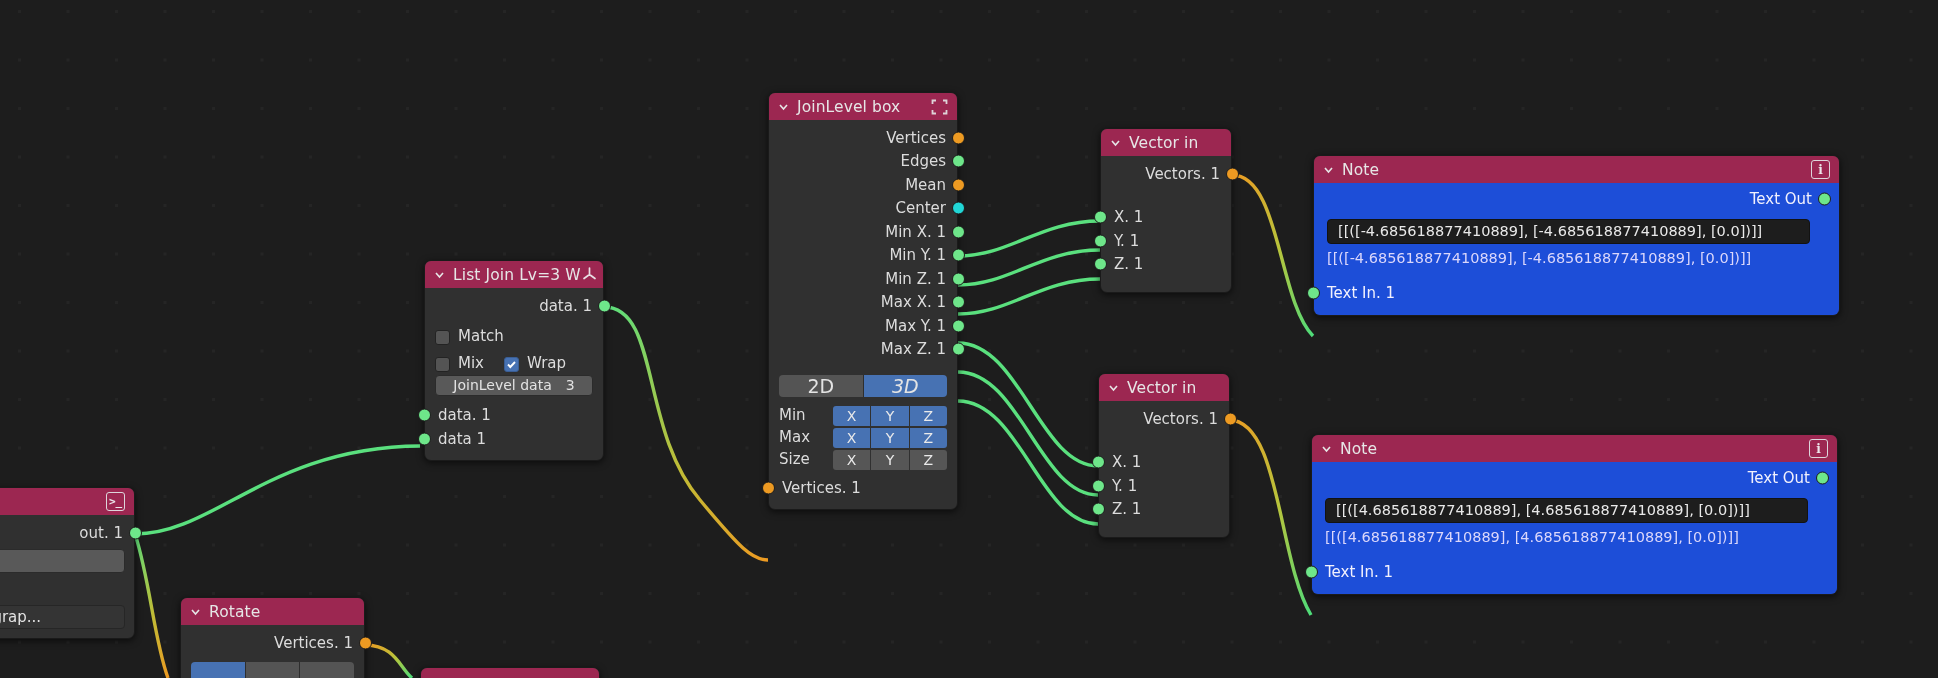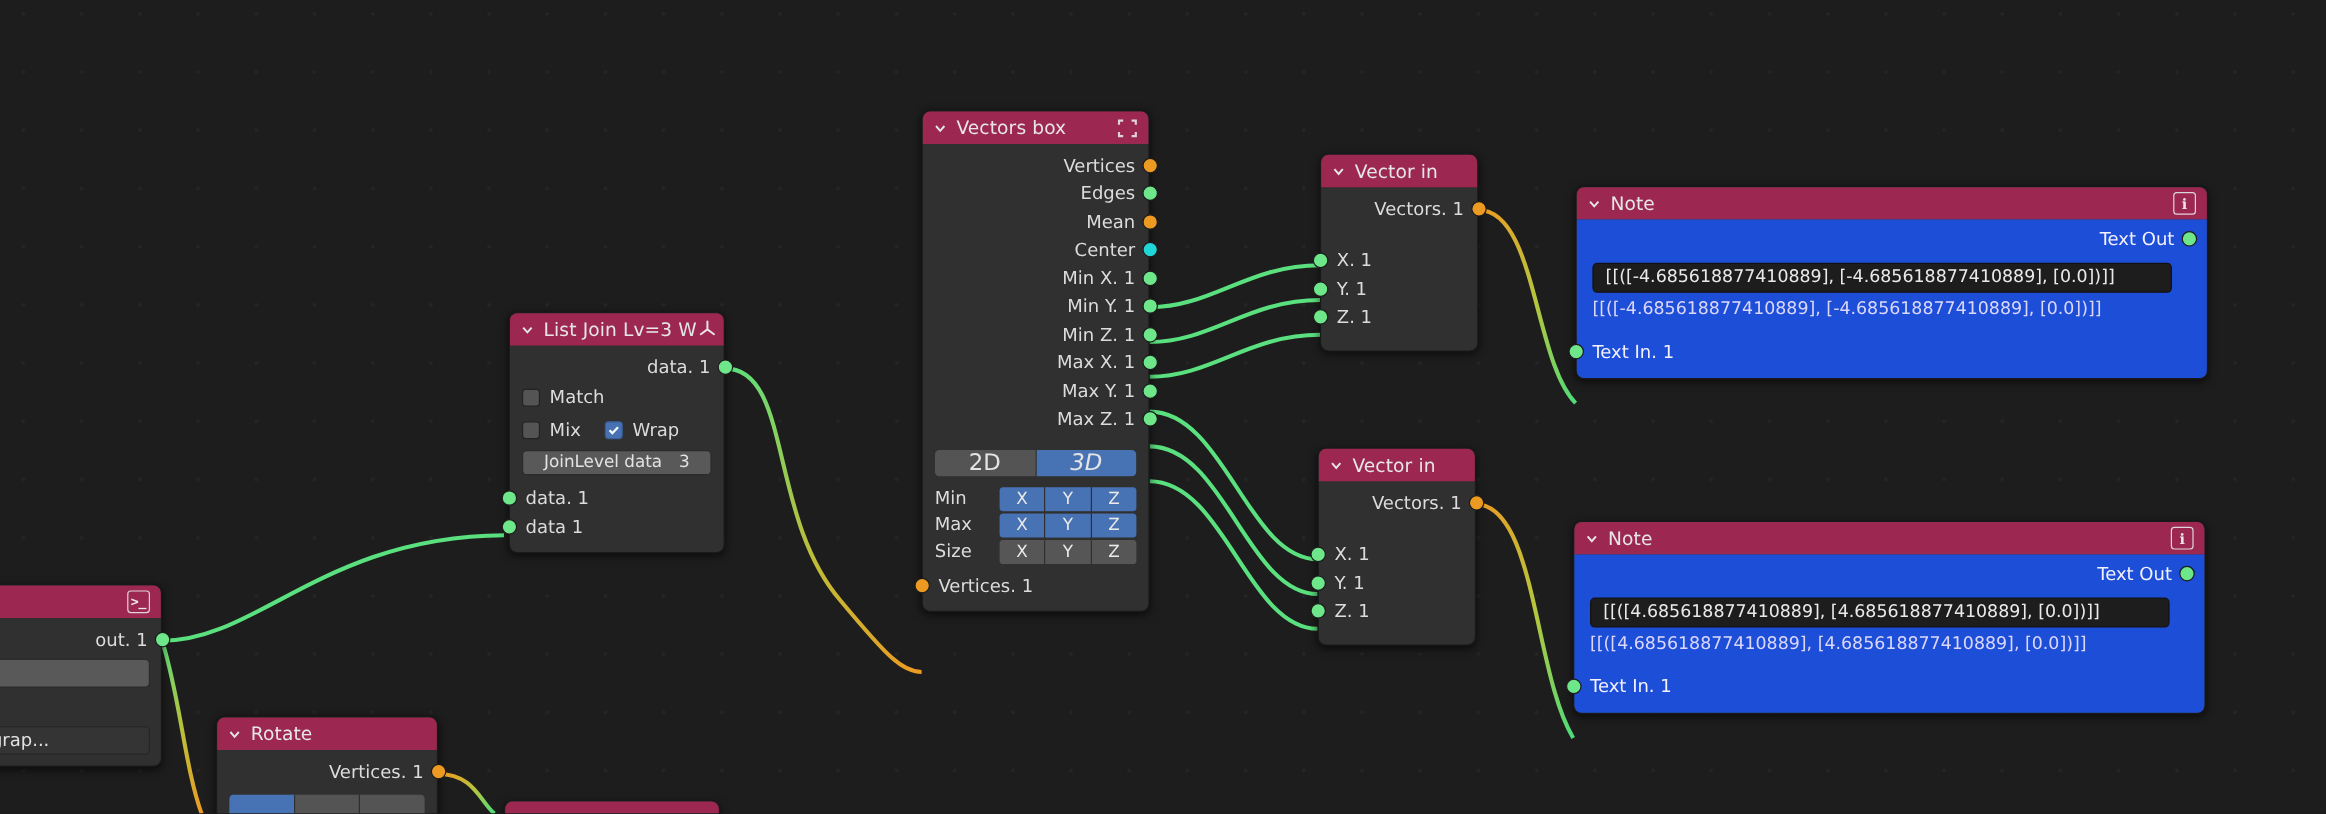--- a/index.html
+++ b/index.html
@@ -73,21 +73,21 @@
     transform: translateY(-50%);
   }
   .sock.r { right: -7.5px; }
   .sock.l { left: -7.5px; }
   .s-green  { background: #6ee68a; }
   .s-orange { background: #ed9a22; }
   .s-cyan   { background: #21d6d6; }
 
   
   .wbox { padding: 0 10px; }
-  .check-row { display: flex; align-items: center; height: 27px; color: #dcdcdc; font-size: 15px; }
+  .check-row { display: flex; align-items: flex-end; height: 27px; color: #dcdcdc; font-size: 15px; }
   .cbox {
     width: 15px; height: 15px; border-radius: 3px;
     background: #545454; border: 1px solid #232323;
     margin-right: 8px; flex: none;
     display: flex; align-items: center; justify-content: center;
   }
   .cbox.on { background: #4772b3; border-color: #3a5e95; }
   .cbox.on svg { display: block; }
   .cbox svg { display: none; }
   .check-lbl { margin-right: 20px; }
@@ -311,21 +311,21 @@
     </div>
   </div>
 
   <div class="node" style="left:768px; top:92px; width:190px;">
     <div class="node-header">
       <span class="chev">
         <svg width="13" height="13" viewBox="0 0 13 13">
             <path d="M3 5 L6.5 9 L10 5" fill="none" stroke="#e6e6e6" stroke-width="1.6"></path>
           </svg>
       </span>
-      <span class="node-title">Vectors box</span>
+      <span class="node-title">JoinLevel box</span>
       <span class="hdr-icon">
         <svg width="17" height="16" viewBox="0 0 17 16">
           <path d="M1.5 5 L1.5 1.5 L5 1.5 M12 1.5 L15.5 1.5 L15.5 5 M15.5 11 L15.5 14.5 L12 14.5 M5 14.5 L1.5 14.5 L1.5 11" fill="none" stroke="#ded3d8" stroke-width="1.8"></path>
         </svg>
       </span>
     </div>
     <div class="node-body">
       <div class="row out">
         <span>Vertices</span>
         <span class="sock r s-orange"></span>

